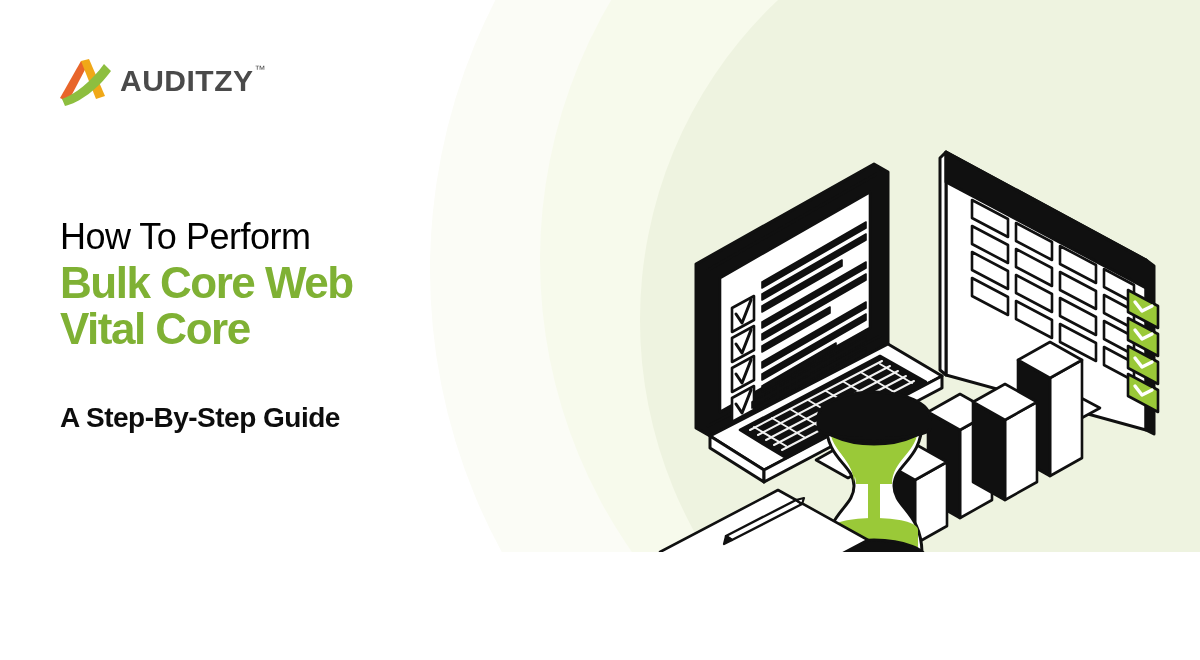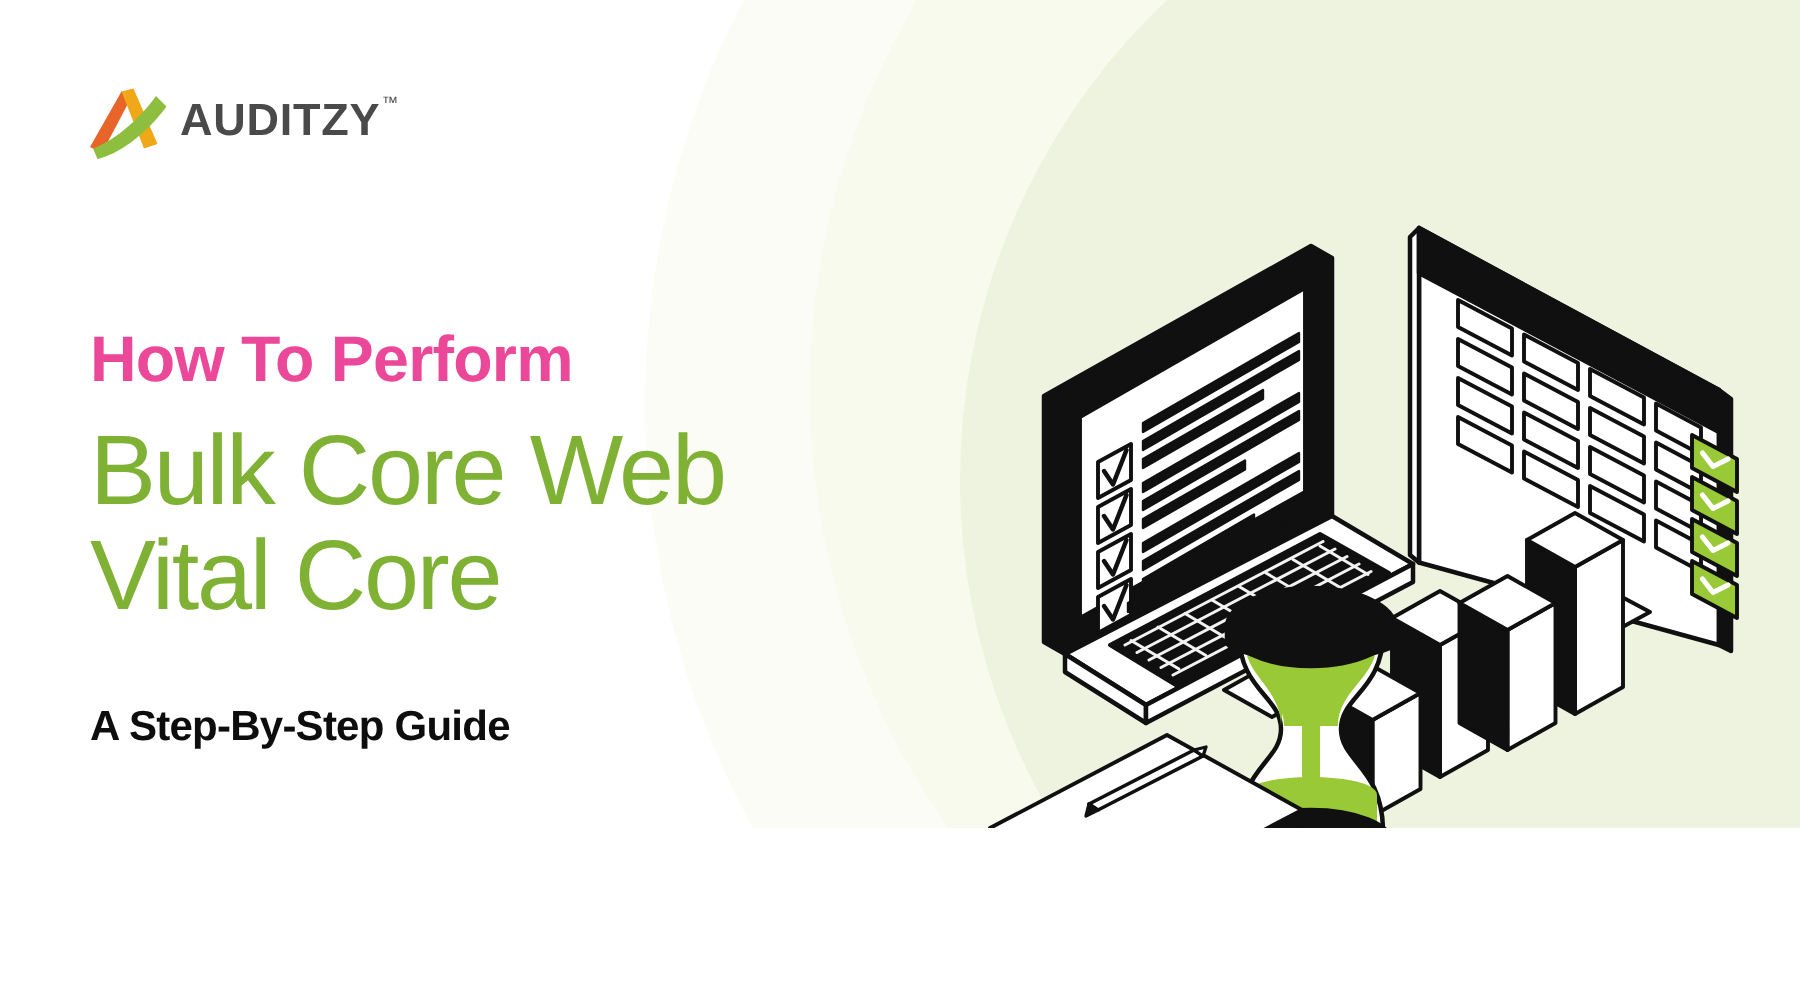--- a/index.html
+++ b/index.html
@@ -48,26 +48,26 @@
     color:#4a4a4a; line-height:1; font-family:"Liberation Sans", sans-serif;
   }
   .logo-tm {
     font-size:11px; color:#4a4a4a; line-height:1;
     margin-top:-2px; margin-left:1px; font-weight:normal;
   }
 
   
   .copy { position:absolute; left:60px; top:218px; width:640px; }
   .eyebrow {
-    font-size:43px; font-weight:bold; color:#ec4899;
+    font-size:36px; font-weight:normal; color:#000000;
     line-height:1.05; letter-spacing:-0.5px;
   }
   .headline {
-    margin-top:16px;
-    font-size:66px; font-weight:normal; color:#7fb134;
+    margin-top:4px;
+    font-size:44px; font-weight:bold; color:#7fb134;
     line-height:1.06; letter-spacing:-1.5px;
   }
   .headline .l2 { display:block; }
   .subhead {
     margin-top:50px;
     font-size:28px; font-weight:bold; color:#0d0d0d;
     letter-spacing:-0.5px; line-height:1.1;
   }
 
   

